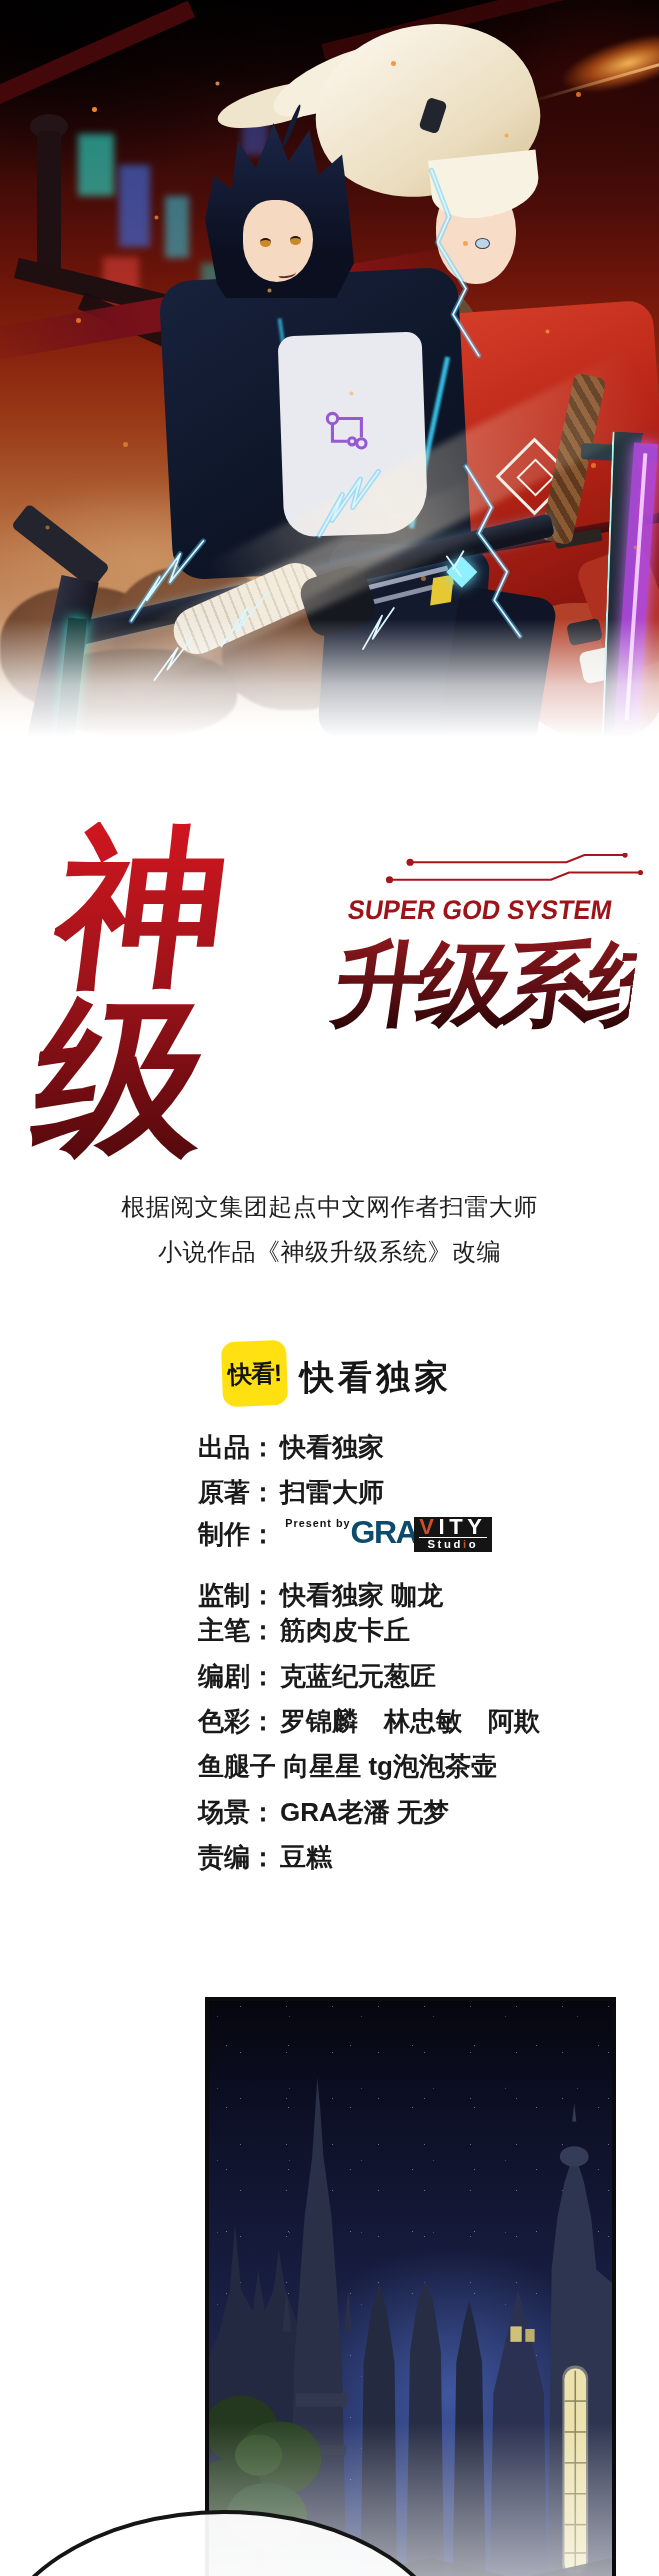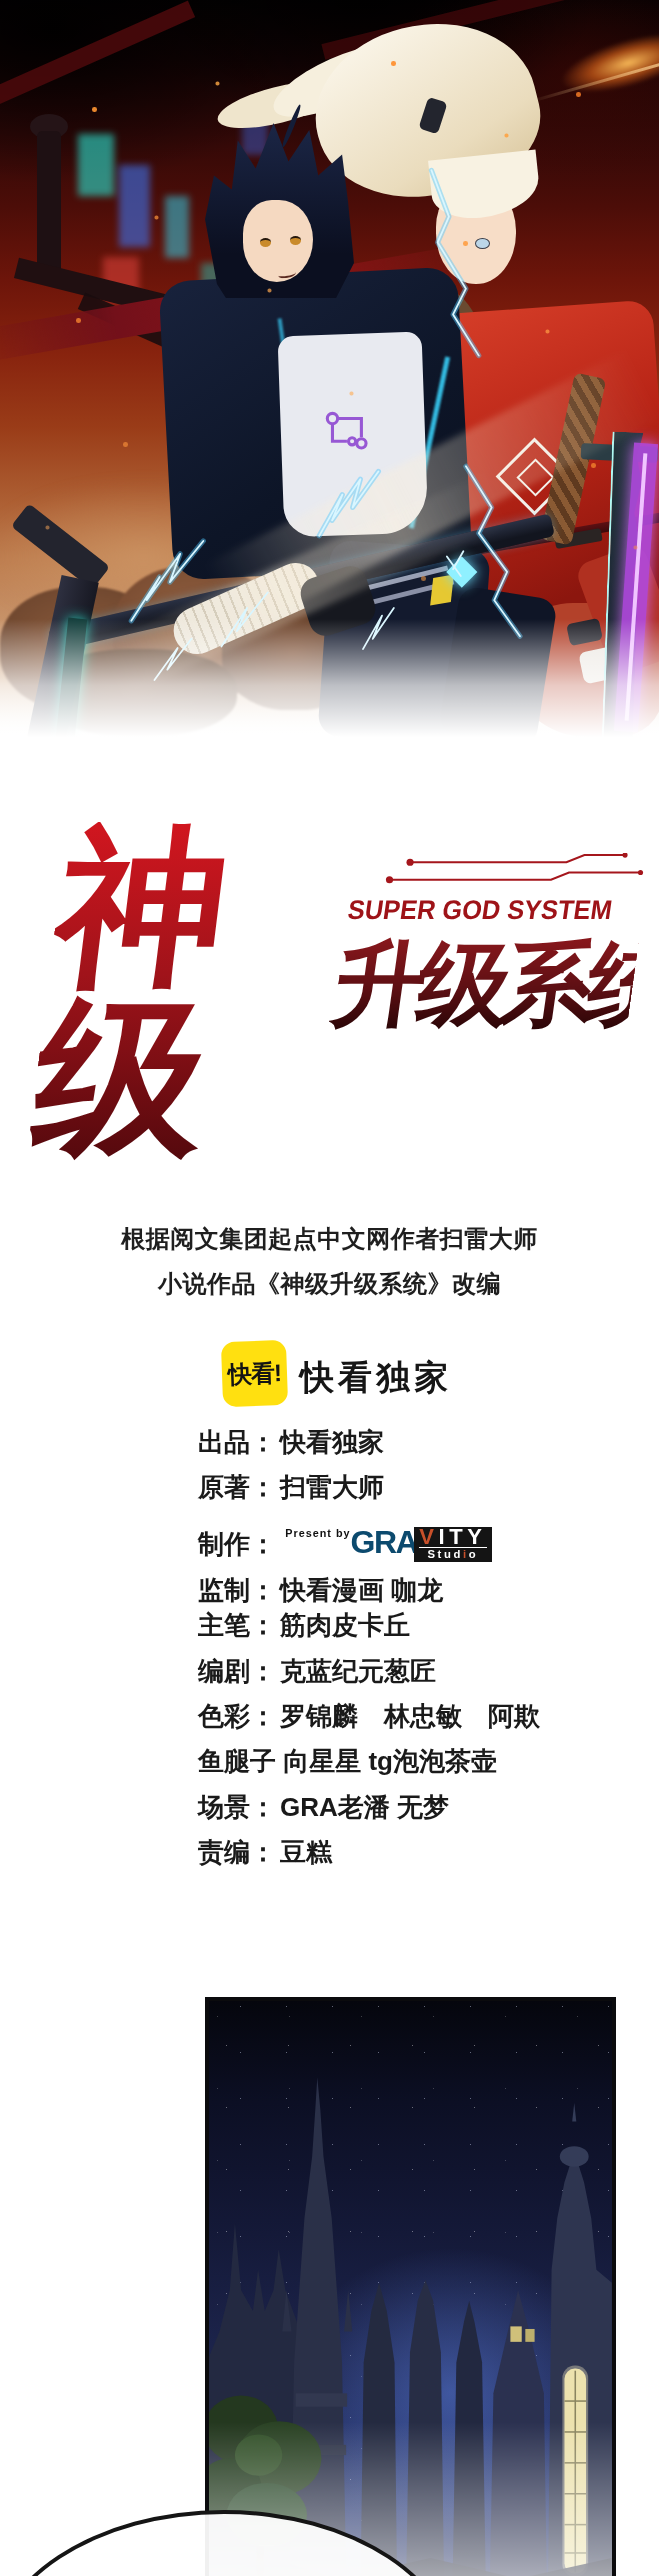--- a/index.html
+++ b/index.html
@@ -117,33 +117,33 @@
     background:linear-gradient(180deg,#d1161f 0%,#a0131a 45%,#54090d 100%);
     -webkit-background-clip:text;background-clip:text;color:transparent;}
   .t-en{left:348px;top:895px;width:268px;font-size:27px;font-weight:900;color:#9e1318;
     letter-spacing:0px;transform:skewX(-8deg) scaleX(.94);transform-origin:left;white-space:nowrap;}
   .t-sub{left:334px;top:934px;width:299px;font-size:92px;line-height:1.1;font-weight:900;
     letter-spacing:-7.2px;transform:skewX(-8deg);white-space:nowrap;
     background:linear-gradient(180deg,#8c181d 0%,#5c0f13 55%,#240405 100%);
     -webkit-background-clip:text;background-clip:text;color:transparent;}
 
   
-  .note{left:0;top:1216px;width:659px;text-align:center;color:#1f1f1f;font-weight:700;
+  .note{left:0;top:1184px;width:659px;text-align:center;color:#1f1f1f;font-weight:400;
     font-size:24px;line-height:45px;letter-spacing:0.5px;}
 
   
   .kk-badge{left:222px;top:1341px;width:65px;height:65px;background:#ffe010;border-radius:13.4px;
     display:flex;align-items:center;justify-content:center;font-weight:900;font-size:24px;color:#141414;
     letter-spacing:-1px;transform:rotate(-2deg);}
   .kk-label{left:300px;top:1355px;font-size:34px;font-weight:800;color:#161616;letter-spacing:4.1px;white-space:nowrap;}
 
   
   .credits{left:198px;top:1420px;width:443px;}
   .credit-row{position:absolute;left:0;white-space:nowrap;font-size:26px;font-weight:700;color:#1a1a1a;height:45px;
-    display:flex;align-items:center;}
+    display:flex;align-items:flex-end;}
   .credit-label{margin-right:4.1px;}
   
   .gravity{display:inline-flex;flex-direction:row;margin-left:3.1px;}
   .gv-present{font-size:10.8px;font-weight:900;color:#101010;letter-spacing:1px;margin-left:2.1px;}
   .gv-row{display:flex;align-items:stretch;}
   .gv-gra{font-size:32px;font-weight:900;color:#0c4a6e;letter-spacing:-1.5px;line-height:30px;}
   .gv-box{background:#141414;padding:1px 5.2px 2.1px 5.2px;display:flex;flex-direction:column;justify-content:center;margin-left:-3.1px;}
   .gv-vity{font-size:22px;font-weight:900;color:#fff;letter-spacing:4.6px;line-height:17.5px;}
   .gv-studio{border-top:1.5px solid #fff;font-size:11.3px;font-weight:900;color:#fff;letter-spacing:2.6px;
     text-align:center;line-height:12.4px;margin-top:1px;}
@@ -314,36 +314,36 @@
 
   <div class="abs credits">
     <div class="credit-row" style="top:0">
       <span class="credit-label">出品：</span>
       <span>快看独家</span>
     </div>
     <div class="credit-row" style="top:45px">
       <span class="credit-label">原著：</span>
       <span>扫雷大师</span>
     </div>
-    <div class="credit-row" style="top:102px">
+    <div class="credit-row" style="top:87px">
       <span class="credit-label">制作：</span>
       <span class="gravity">
         <span class="gv-present">Present by</span>
         <span class="gv-row">
           <span class="gv-gra">GRA</span>
           <span class="gv-box">
             <span class="gv-vity"><span style="color:#c8502a">V</span><span>ITY</span></span>
             <span class="gv-studio"><span>Stud</span><span style="color:#c8502a">i</span><span>o</span></span>
           </span>
         </span>
       </span>
     </div>
     <div class="credit-row" style="top:148px">
       <span class="credit-label">监制：</span>
-      <span>快看漫画 咖龙</span>
+      <span>快看独家 咖龙</span>
     </div>
     <div class="credit-row" style="top:183px">
       <span class="credit-label">主笔：</span>
       <span>筋肉皮卡丘</span>
     </div>
     <div class="credit-row" style="top:229px">
       <span class="credit-label">编剧：</span>
       <span>克蓝纪元葱匠</span>
     </div>
     <div class="credit-row" style="top:274px">

